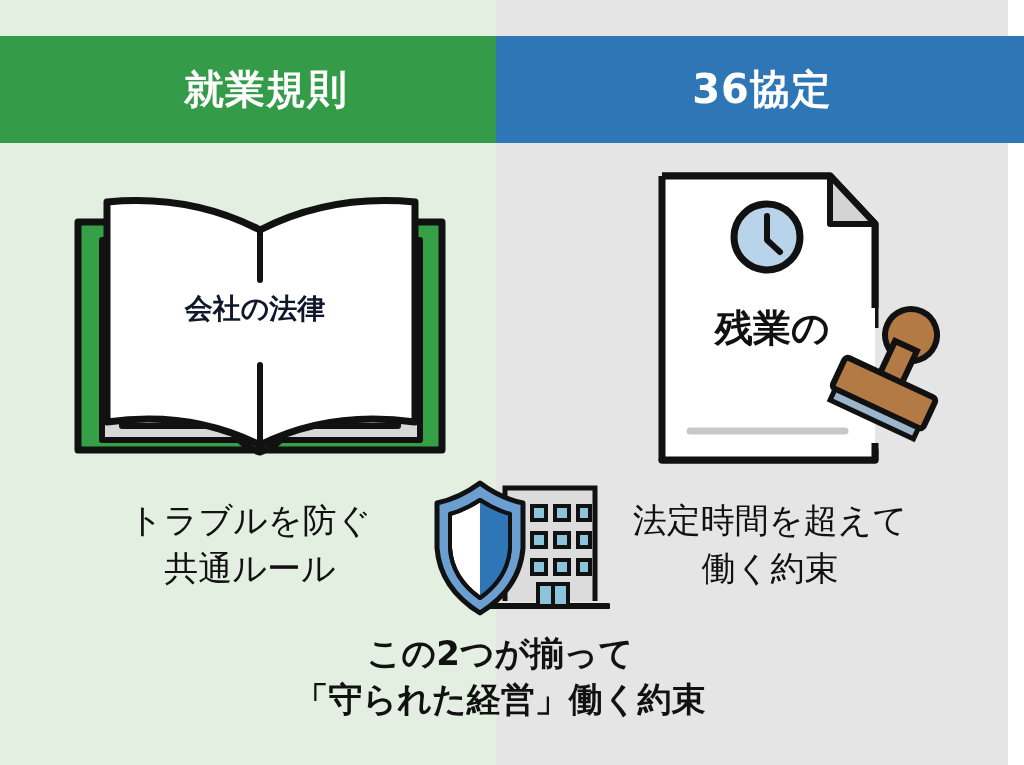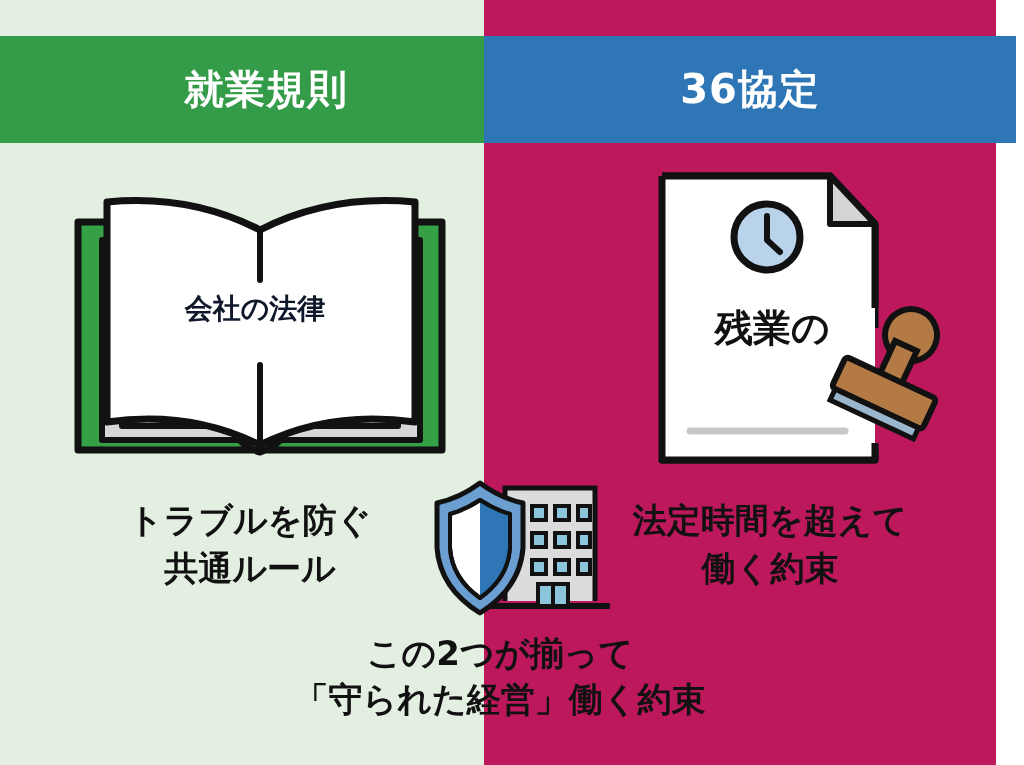--- a/index.html
+++ b/index.html
@@ -1,24 +1,24 @@
 <!DOCTYPE html>
 <html><head>
 <meta charset="utf-8">
 <style>
   html,body{margin:0;padding:0;}
   body{width:1024px;height:765px;position:relative;overflow:hidden;font-family:"DejaVu Sans","Liberation Sans",sans-serif;}
   .half{position:absolute;top:0;height:765px;width:512px;}
   .left{left:0;background:#e3efe1;}
-  .right{left:484px;background:#be185d;}
+  .right{left:496px;background:#e5e5e5;}
   .hdr{position:absolute;top:0;left:0;width:532px;height:107px;display:flex;align-items:center;justify-content:center;color:#fff;font-weight:bold;font-size:40px;letter-spacing:1px;margin-top:36px;}
   .left .hdr{background:#349b49;}
   .right .hdr{background:#2e76b6;}
   .abs{position:absolute;}
-  .caption{position:absolute;text-align:center;font-weight:bold;color:#111;font-size:34px;line-height:48px;}
+  .caption{position:absolute;text-align:center;font-weight:normal;color:#111;font-size:34px;line-height:48px;}
   .booktext{position:absolute;left:110px;top:290px;width:290px;text-align:center;font-weight:bold;font-size:28px;color:#0f172a;}
   .doctext{position:absolute;left:690px;top:300px;width:140px;text-align:right;font-weight:bold;font-size:38px;line-height:56px;color:#111;}
   .bottom{position:absolute;left:250px;top:630px;width:500px;text-align:center;font-weight:bold;font-size:34px;line-height:46px;color:#111;}
 </style>
 </head>
 <body>
 
 <div class="half left">
   <div class="hdr">
     <span>就業規則</span>

